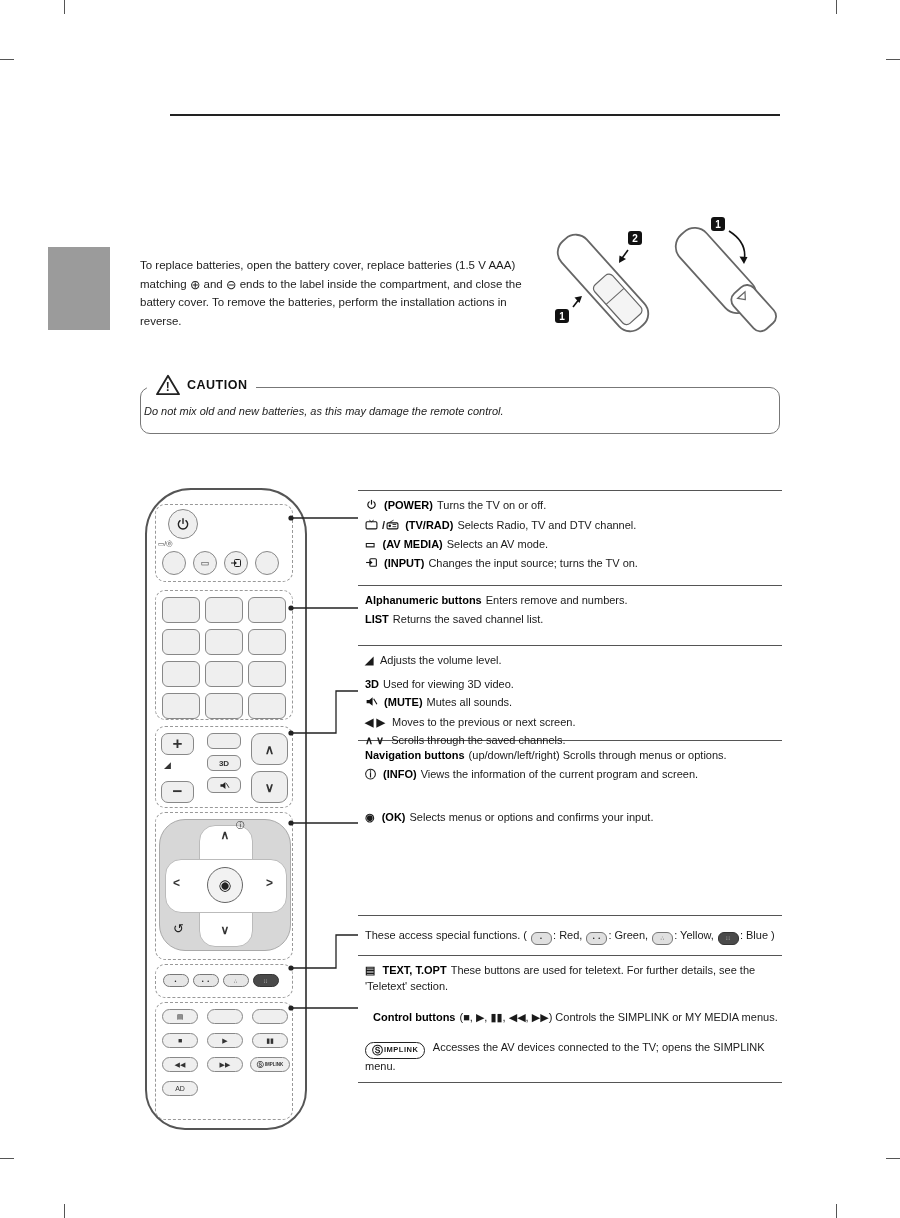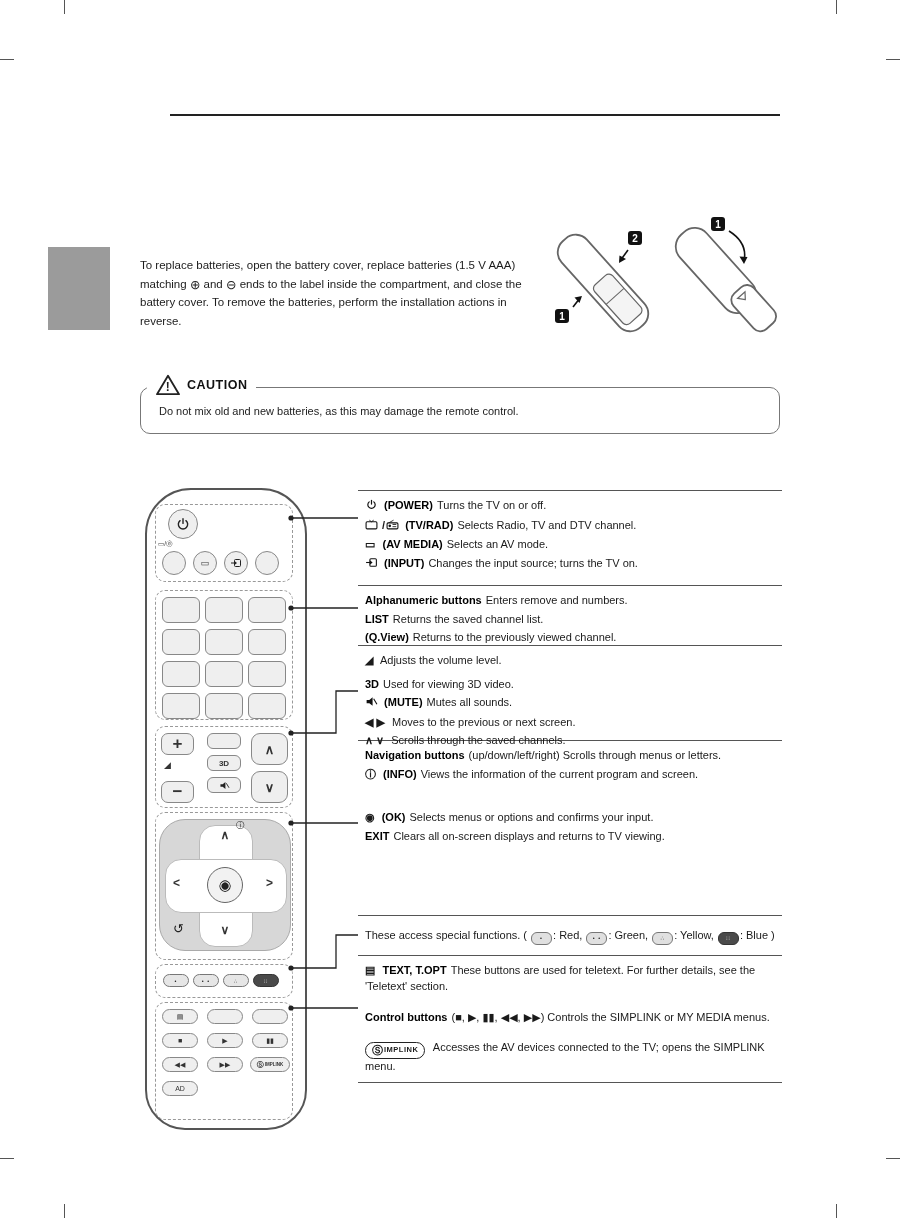--- a/index.html
+++ b/index.html
@@ -17,21 +17,21 @@
   .header-rule{position:absolute;left:170px;top:114px;width:610px;height:2px;background:#222;}
   .lang-tab{position:absolute;left:48px;top:247px;width:62px;height:83px;background:#9b9b9b;}
   .battery-text{position:absolute;left:140px;top:256px;width:392px;font-size:11.5px;line-height:1.62;color:#1c1c1c;}
   .sym{display:inline-block;font-size:12.5px;line-height:1;vertical-align:-1px;}
   .battery-fig{position:absolute;left:515px;top:205px;width:280px;height:140px;}
   
   .caution-box{position:absolute;left:140px;top:387px;width:638px;height:45px;border:1px solid #777;border-radius:10px;}
   .caution-label{position:absolute;left:6px;top:-14px;background:#fff;padding:0 9px;display:flex;align-items:center;gap:7px;
                  font-weight:bold;font-size:12.5px;letter-spacing:.5px;color:#111;}
   .warn{width:24px;height:22px;}
-  .caution-text{position:absolute;left:18px;top:17px;font-size:11px;color:#222;}
+  .caution-text{position:absolute;left:3px;top:17px;font-size:11px;color:#222;font-style:italic;}
   
   .remote{position:absolute;left:145px;top:488px;width:158px;height:638px;border:2px solid #555;
           border-radius:46px 46px 40px 40px;background:#fff;}
   .group{position:absolute;border:1px dashed #999;border-radius:10px;}
   .g-power{left:8px;top:14px;width:136px;height:76px;}
   .g-num{left:8px;top:100px;width:136px;height:128px;}
   .g-vol{left:8px;top:236px;width:136px;height:80px;}
   .g-nav{left:8px;top:322px;width:136px;height:146px;}
   .g-col{left:8px;top:474px;width:136px;height:32px;}
   .g-play{left:8px;top:512px;width:136px;height:116px;}
@@ -81,21 +81,21 @@
   .desc-table{position:absolute;left:358px;top:490px;width:424px;font-size:11px;line-height:1.42;color:#1a1a1a;}
   .trow{border-top:1px solid #555;box-sizing:border-box;padding:7px 4px 0 7px;}
   .trow:last-child{border-bottom:1px solid #555;}
   .r1{height:95px;} .r2{height:60px;} .r3{height:95px;} .r4{height:175px;} .r5{height:40px;padding-top:12px;} .r6{height:128px;}
   .tl{margin-bottom:3px;}
   .tl b{margin-right:4px;color:#000;}
   .g{font-weight:bold;margin-right:4px;}
   .ic{display:inline-block;margin-right:3px;vertical-align:-1px;}
   .ic svg{width:13px;height:11px;}
   .slash{font-weight:bold;margin:0 1px;}
-  .mb8{margin-bottom:8px;} .mt28{margin-top:28px;} .mt16{margin-top:16px;} .mt14{margin-top:14px;}
+  .mb8{margin-bottom:8px;} .mt28{margin-top:28px;} .mt16{margin-top:16px;margin-left:8px;} .mt14{margin-top:14px;}
   .chip{display:inline-flex;align-items:center;justify-content:center;width:19px;height:11px;border:1px solid #777;
         border-radius:6px;background:#e0e0e0;font-size:5.5px;letter-spacing:1px;vertical-align:-1px;margin:0 1px 0 4px;color:#222;}
   .chip.dark{background:#4a4a4a;color:#fff;border-color:#333;}
   .simplink-logo{display:inline-flex;align-items:center;border:1.2px solid #222;border-radius:9px;padding:0 6px;height:15px;
                  font-weight:bold;margin-right:5px;vertical-align:-3px;}
   .sl-s{font-size:11px;margin-right:1px;}
   .sl-t{font-size:7.5px;letter-spacing:.5px;}
 </style>
 </head>
 <body>
@@ -328,23 +328,20 @@
       </div>
     </div>
 
     <div class="trow r2">
       <div class="tl">
         <b>Alphanumeric buttons</b><span>Enters remove and numbers.</span>
       </div>
       <div class="tl">
         <b>LIST</b><span>Returns the saved channel list.</span>
       </div>
-      <div class="tl">
-        <b>(Q.View)</b><span>Returns to the previously viewed channel.</span>
-      </div>
     </div>
 
     <div class="trow r3">
       <div class="tl mb8">
         <span class="g">◢</span>
         <span>Adjusts the volume level.</span>
       </div>
       <div class="tl">
         <b>3D</b><span>Used for viewing 3D video.</span>
       </div>
@@ -362,32 +359,29 @@
         <span>Moves to the previous or next screen.</span>
       </div>
       <div class="tl">
         <span class="g">∧ ∨</span>
         <span>Scrolls through the saved channels.</span>
       </div>
     </div>
 
     <div class="trow r4">
       <div class="tl">
-        <b>Navigation buttons</b><span>(up/down/left/right) Scrolls through menus or letters.</span>
+        <b>Navigation buttons</b><span>(up/down/left/right) Scrolls through menus or options.</span>
       </div>
       <div class="tl">
         <span class="g">ⓘ</span>
         <b>(INFO)</b><span>Views the information of the current program and screen.</span>
       </div>
       <div class="tl mt28">
         <span class="g">◉</span>
         <b>(OK)</b><span>Selects menus or options and confirms your input.</span>
-      </div>
-      <div class="tl">
-        <b>EXIT</b><span>Clears all on-screen displays and returns to TV viewing.</span>
       </div>
     </div>
 
     <div class="trow r5">
       <span>These access special functions. (</span><span class="chip">•</span><span>: Red,</span><span class="chip">• •</span><span>: Green,</span><span class="chip">∴</span><span>: Yellow,</span><span class="chip dark">∷</span><span>: Blue )</span>
     </div>
 
     <div class="trow r6">
       <div class="tl">
         <span class="g">▤</span>

